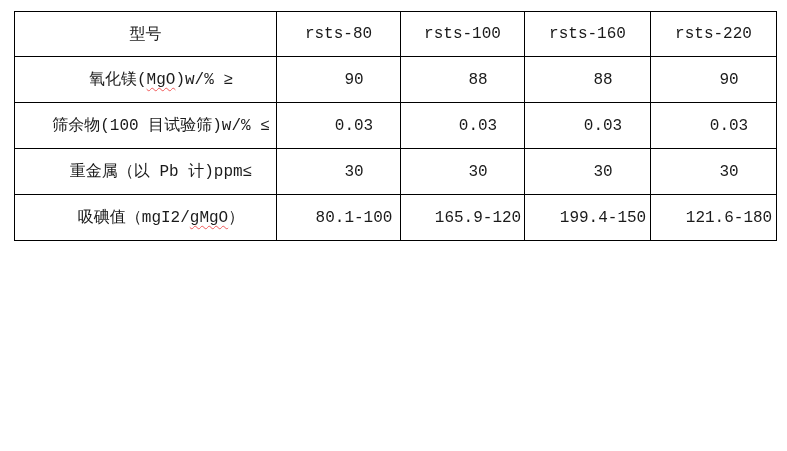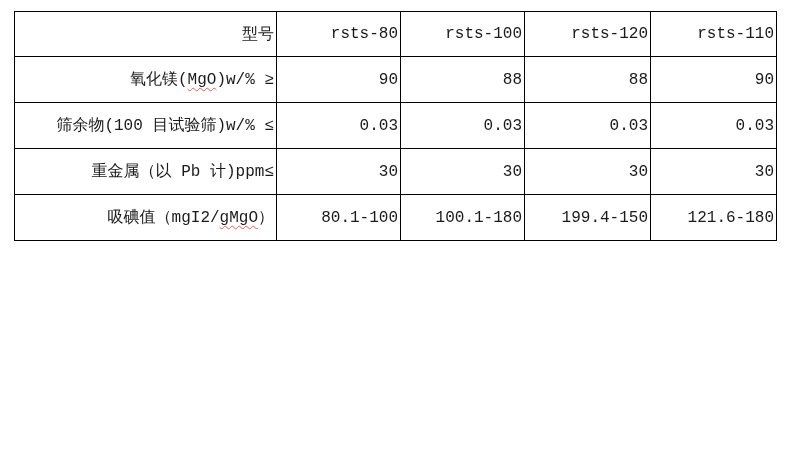--- a/index.html
+++ b/index.html
@@ -14,21 +14,21 @@
     position: absolute;
     left: 14px;
     top: 11px;
     width: 762px;
     border-collapse: collapse;
     table-layout: fixed;
     background: #ffffff;
   }
   .doc-table td {
     border: 1px solid #000000;
-    text-align: right;
+    text-align: center;
     vertical-align: middle;
     font-family: "Liberation Mono", "DejaVu Sans Mono", monospace;
     font-size: 16px;
     color: #1a1a1a;
     padding: 0 2px;
     overflow: hidden;
     white-space: nowrap;
   }
   tr.header-row td { height: 44px; }
   tr.body-row td   { height: 45px; padding-left: 33px; }
@@ -49,22 +49,22 @@
     <col style="width:124px">
     <col style="width:124px">
     <col style="width:126px">
     <col style="width:126px">
   </colgroup>
   <tbody>
     <tr class="header-row">
       <td><span>型号</span><span class="sq"></span><span></span></td>
       <td>rsts-80</td>
       <td>rsts-100</td>
-      <td>rsts-120</td>
-      <td>rsts-110</td>
+      <td>rsts-160</td>
+      <td>rsts-220</td>
     </tr>
     <tr class="body-row">
       <td><span>氧化镁(</span><span class="sq">MgO</span><span>)w/% ≥</span></td>
       <td>90</td>
       <td>88</td>
       <td>88</td>
       <td>90</td>
     </tr>
     <tr class="body-row">
       <td><span>筛余物(100 目试验筛)w/% ≤</span><span class="sq"></span><span></span></td>
@@ -76,18 +76,18 @@
     <tr class="body-row">
       <td><span>重金属（以 Pb 计)ppm≤</span><span class="sq"></span><span></span></td>
       <td>30</td>
       <td>30</td>
       <td>30</td>
       <td>30</td>
     </tr>
     <tr class="body-row">
       <td><span>吸碘值（mgI2/</span><span class="sq">gMgO</span><span>）</span></td>
       <td>80.1-100</td>
-      <td>100.1-180</td>
+      <td>165.9-120</td>
       <td>199.4-150</td>
       <td>121.6-180</td>
     </tr>
   </tbody>
 </table>
 
 </body></html>

